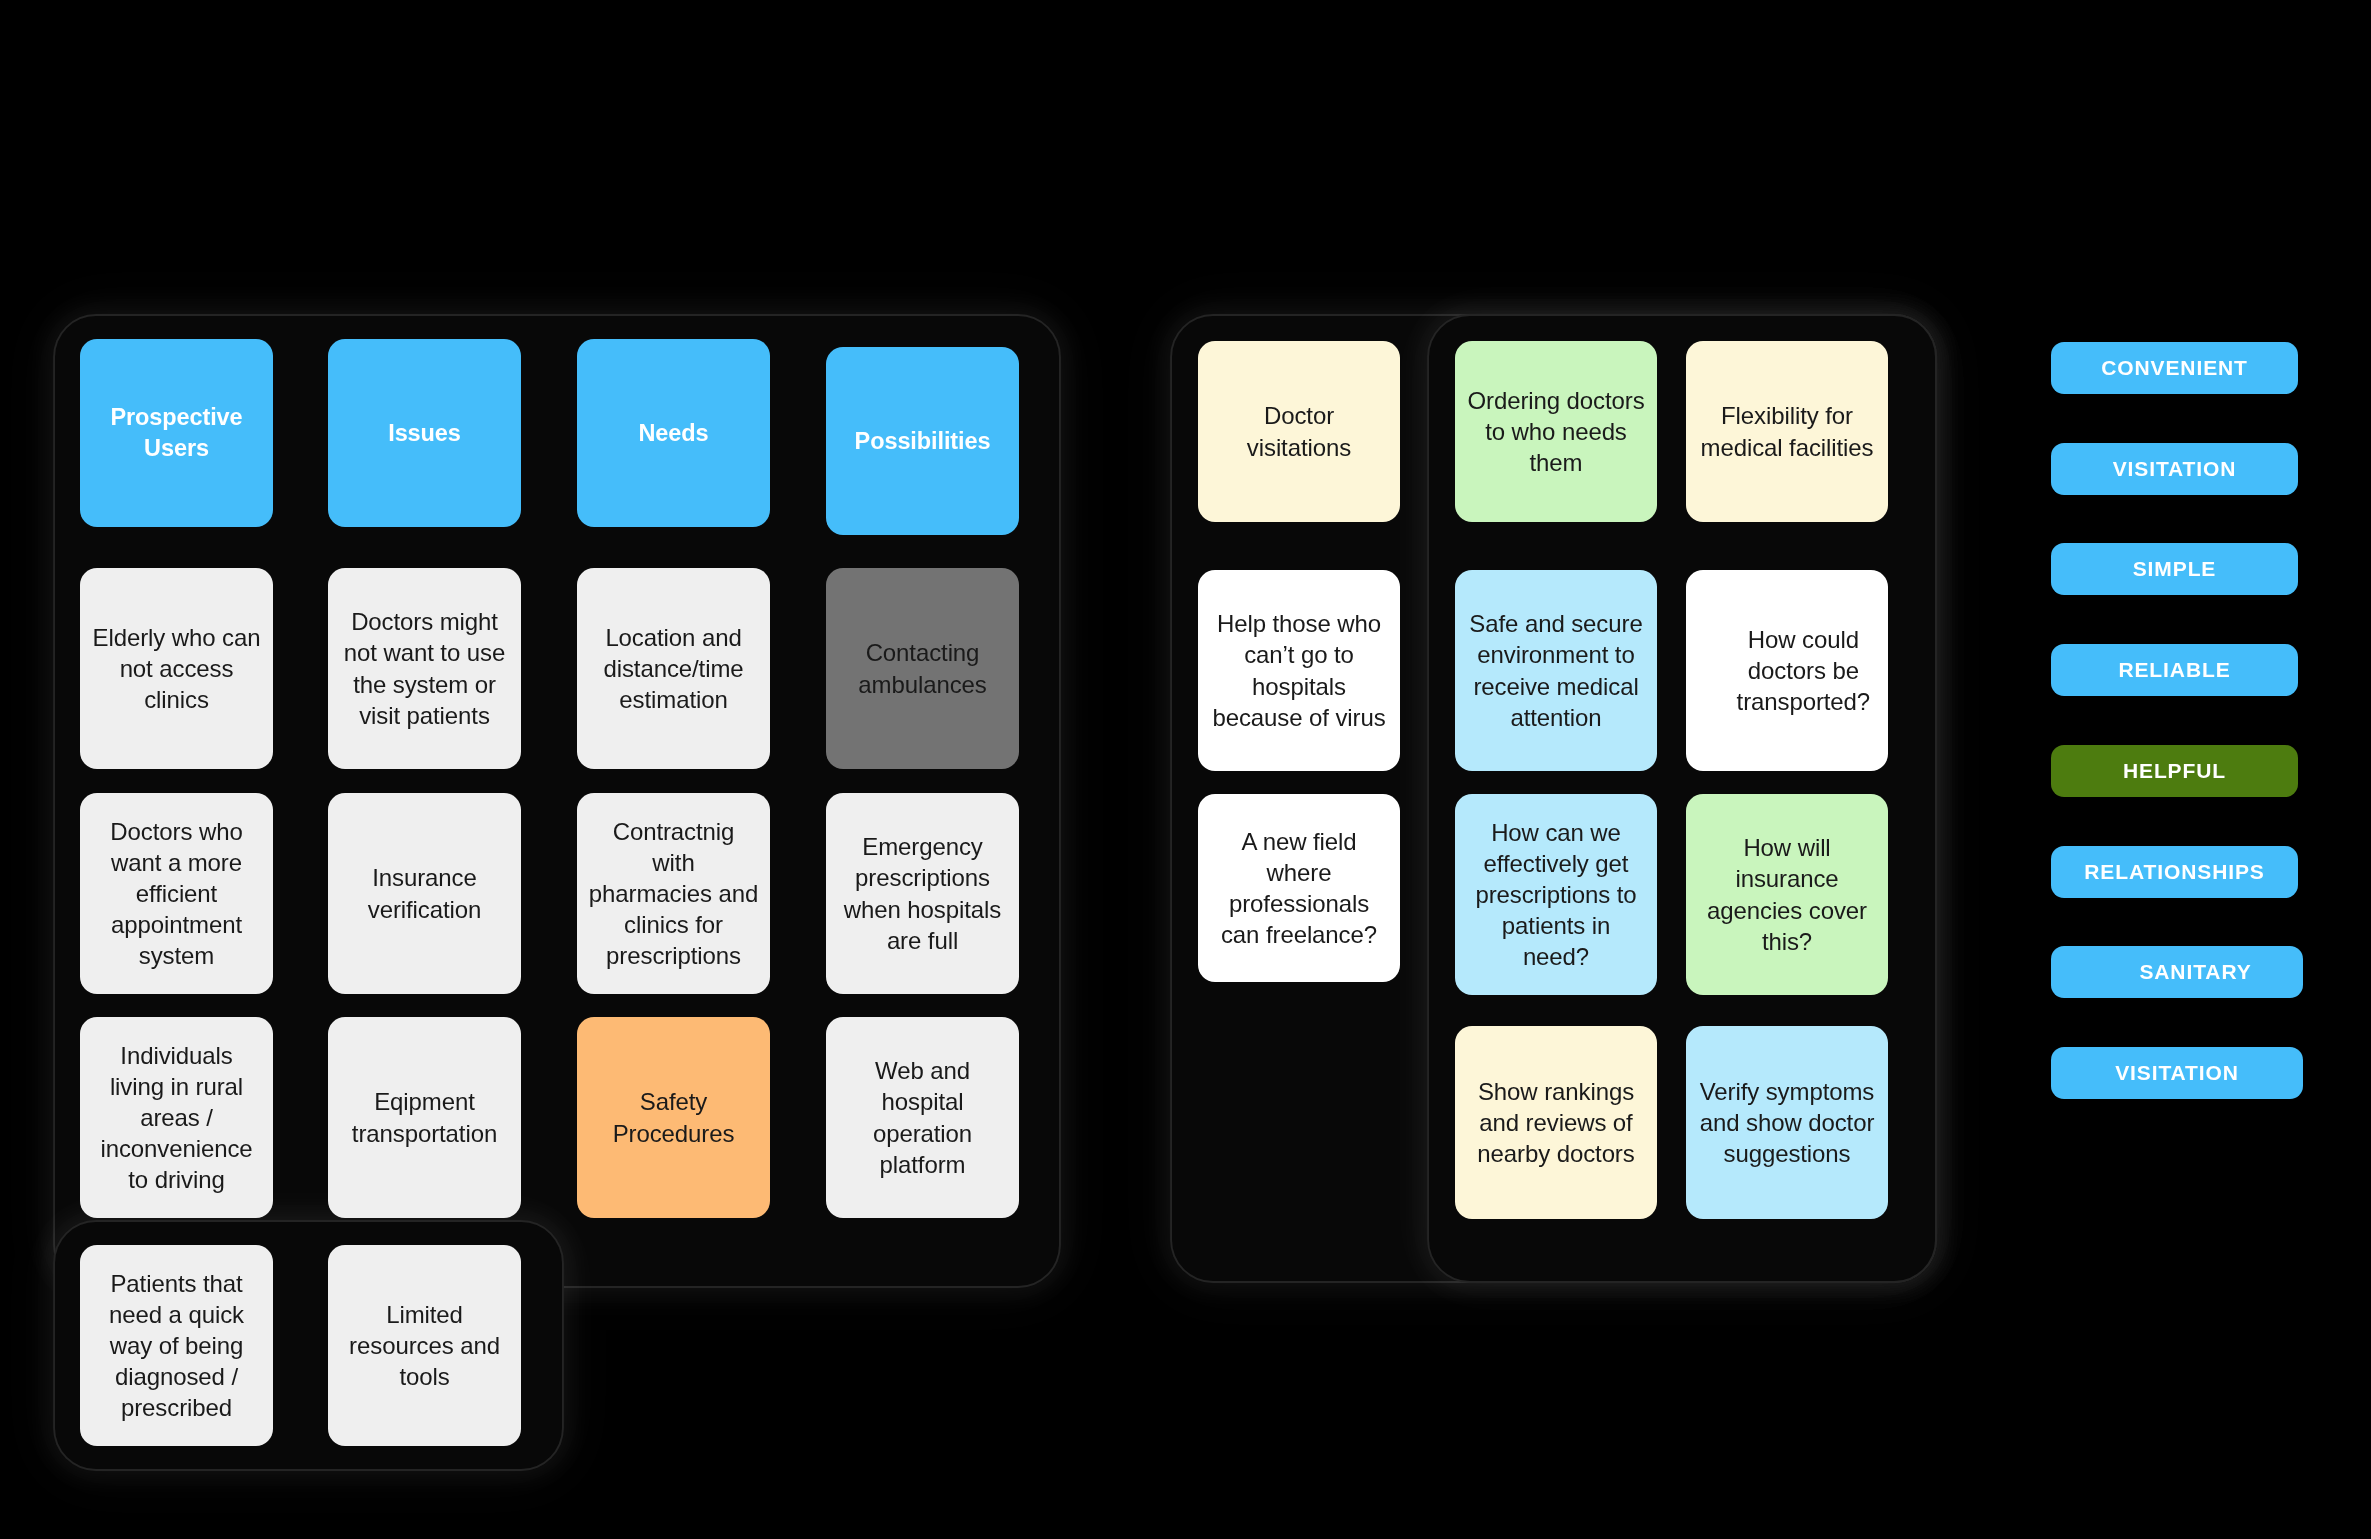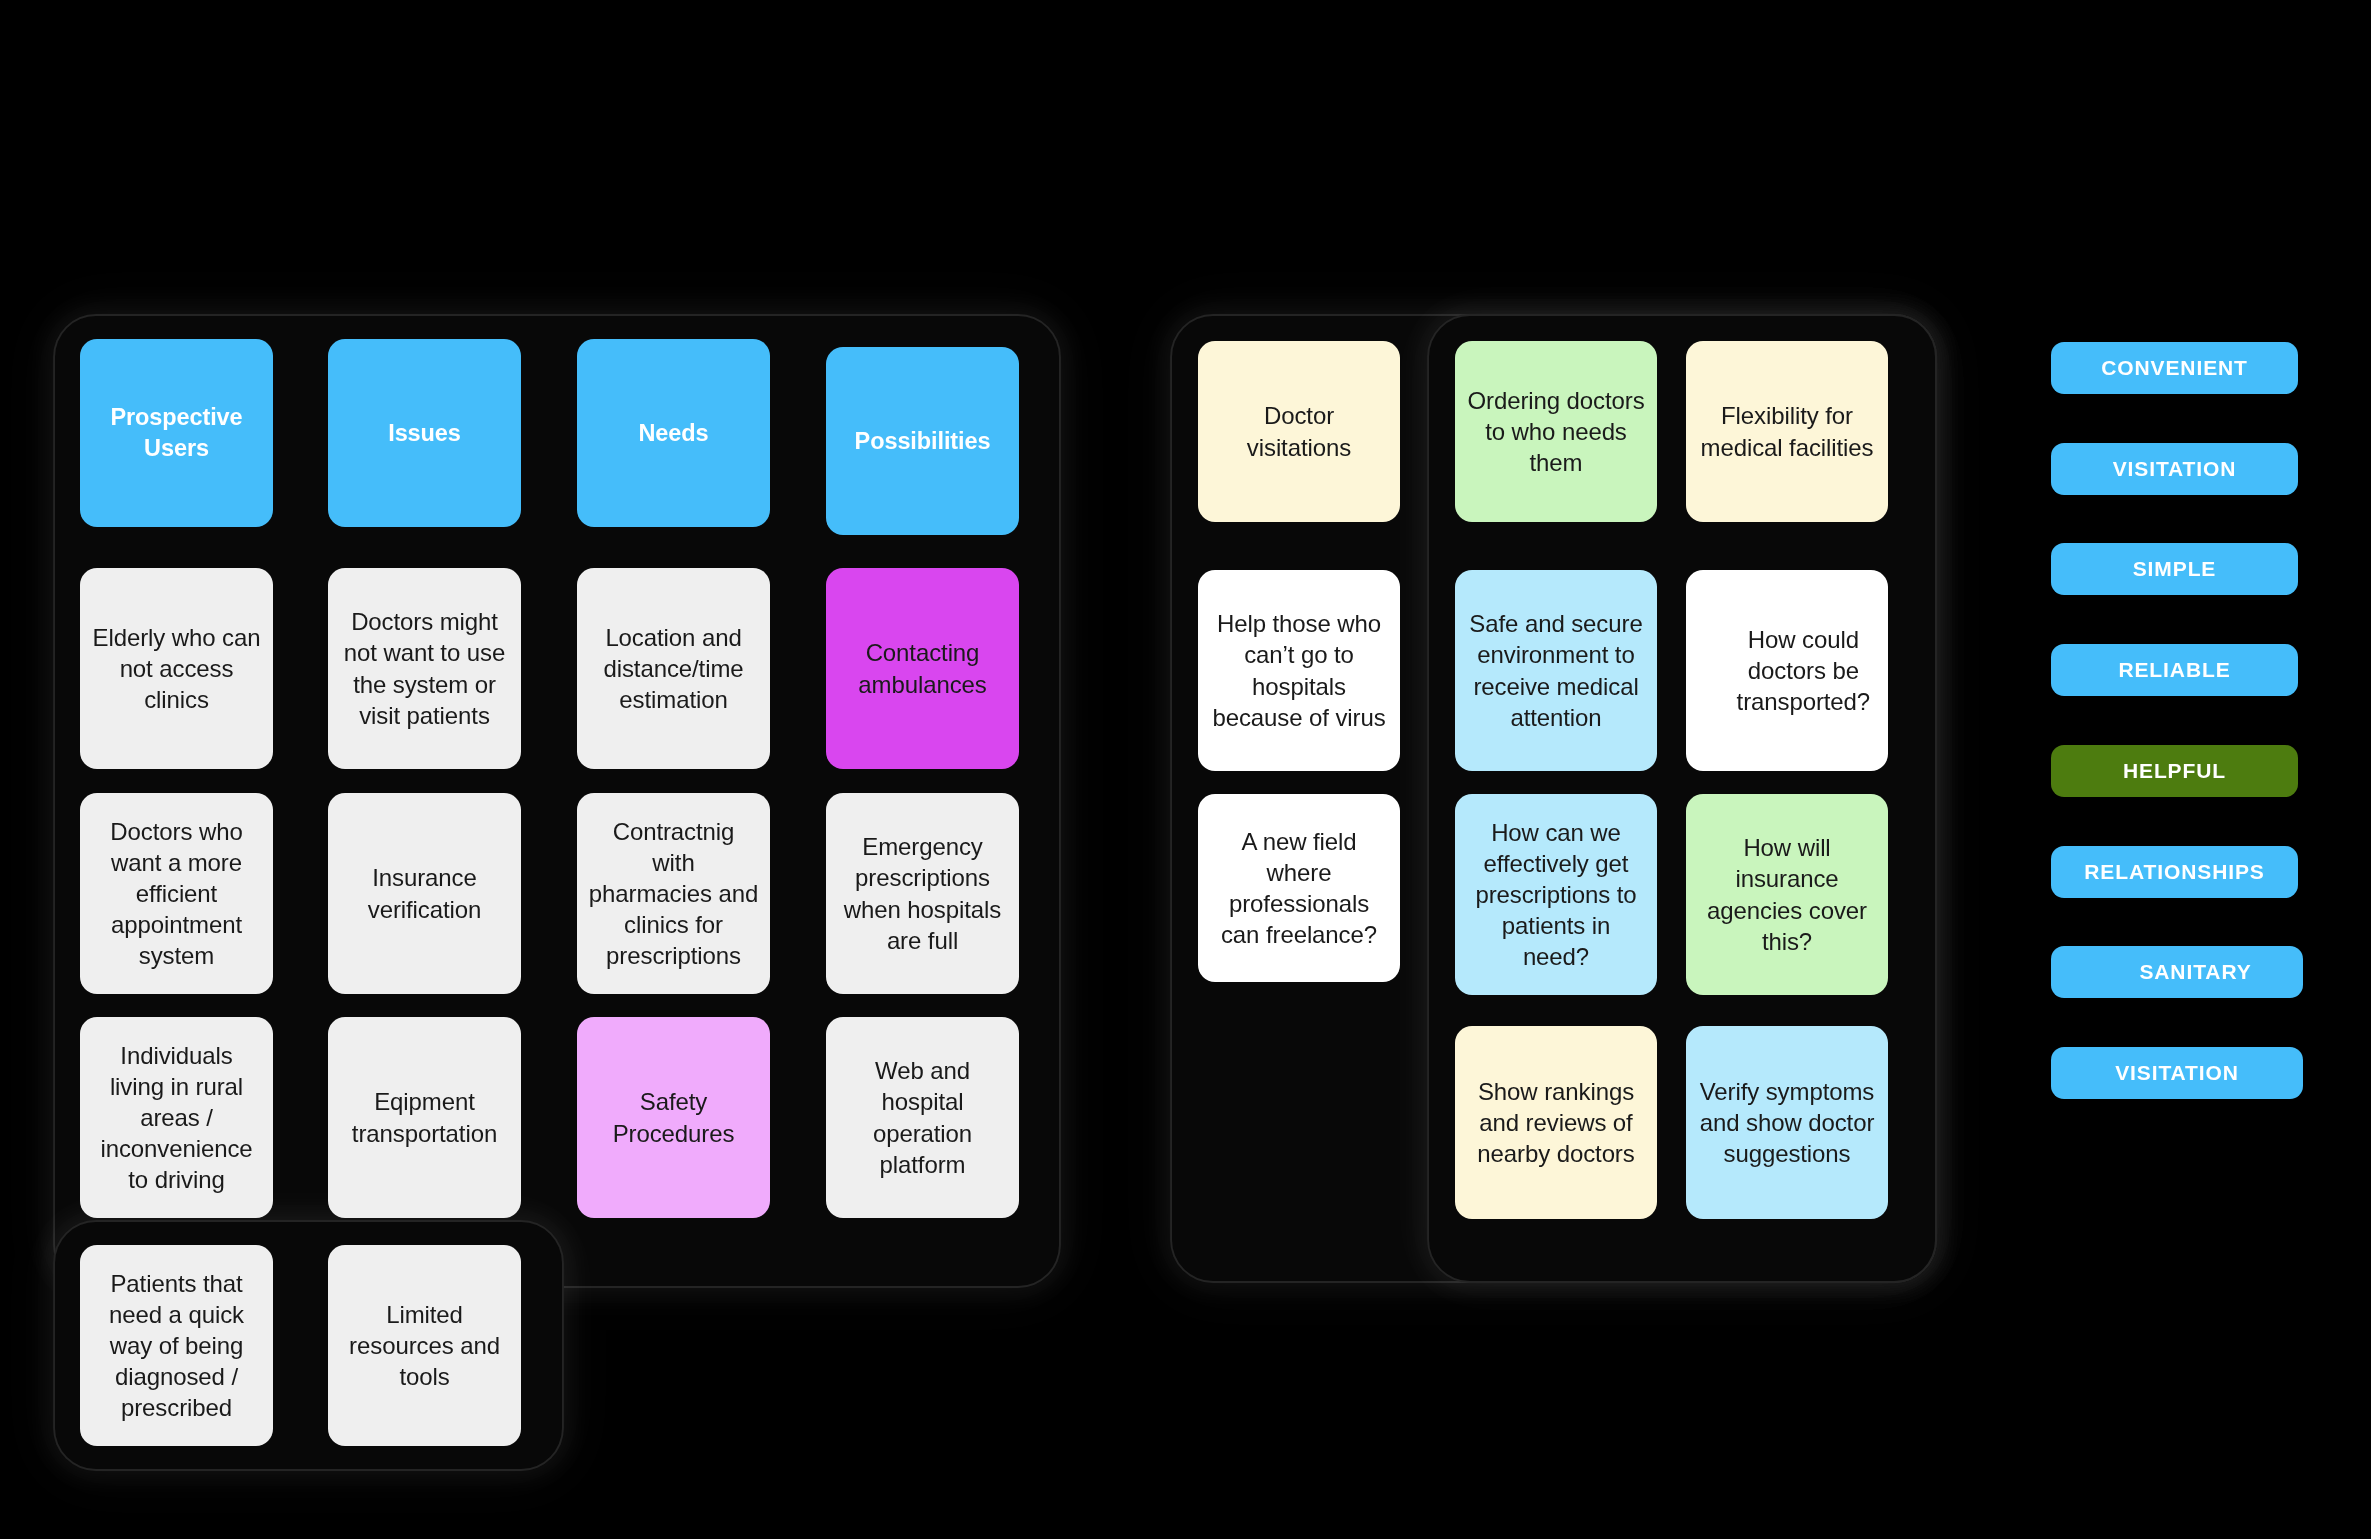--- a/index.html
+++ b/index.html
@@ -88,23 +88,23 @@
     <div class="card plain" style="left: 80px; top: 1017px; width: 193px; height: 201px; background: rgb(239, 239, 239); color: rgb(26, 26, 26);">Individuals living in rural areas / inconvenience to driving</div>
     <div class="card plain" style="left: 80px; top: 1245px; width: 193px; height: 201px; background: rgb(239, 239, 239); color: rgb(26, 26, 26);">Patients that need a quick way of being diagnosed / prescribed</div>
     <div class="card header" style="left: 328px; top: 339px; width: 193px; height: 188px; background: rgb(69, 189, 250); color: rgb(255, 255, 255);">Issues</div>
     <div class="card plain" style="left: 328px; top: 568px; width: 193px; height: 201px; background: rgb(239, 239, 239); color: rgb(26, 26, 26);">Doctors might not want to use the system or visit patients</div>
     <div class="card plain" style="left: 328px; top: 793px; width: 193px; height: 201px; background: rgb(239, 239, 239); color: rgb(26, 26, 26);">Insurance verification</div>
     <div class="card plain" style="left: 328px; top: 1017px; width: 193px; height: 201px; background: rgb(239, 239, 239); color: rgb(26, 26, 26);">Eqipment transportation</div>
     <div class="card plain" style="left: 328px; top: 1245px; width: 193px; height: 201px; background: rgb(239, 239, 239); color: rgb(26, 26, 26);">Limited resources and tools</div>
     <div class="card header" style="left: 577px; top: 339px; width: 193px; height: 188px; background: rgb(69, 189, 250); color: rgb(255, 255, 255);">Needs</div>
     <div class="card plain" style="left: 577px; top: 568px; width: 193px; height: 201px; background: rgb(239, 239, 239); color: rgb(26, 26, 26);">Location and distance/time estimation</div>
     <div class="card plain" style="left: 577px; top: 793px; width: 193px; height: 201px; background: rgb(239, 239, 239); color: rgb(26, 26, 26);">Contractnig with pharmacies and clinics for prescriptions</div>
-    <div class="card plain" style="left: 577px; top: 1017px; width: 193px; height: 201px; background: #f0abfc; color: rgb(26, 26, 26);">Safety Procedures</div>
+    <div class="card plain" style="left: 577px; top: 1017px; width: 193px; height: 201px; background: #fdba74; color: rgb(26, 26, 26);">Safety Procedures</div>
     <div class="card header" style="left: 826px; top: 339px; width: 193px; height: 188px; background: rgb(69, 189, 250); color: rgb(255, 255, 255); margin-top: 8px;">Possibilities</div>
-    <div class="card plain" style="left: 826px; top: 568px; width: 193px; height: 201px; background: #d946ef; color: rgb(26, 26, 26);">Contacting ambulances</div>
+    <div class="card plain" style="left: 826px; top: 568px; width: 193px; height: 201px; background: #737373; color: rgb(26, 26, 26);">Contacting ambulances</div>
     <div class="card plain" style="left: 826px; top: 793px; width: 193px; height: 201px; background: rgb(239, 239, 239); color: rgb(26, 26, 26);">Emergency prescriptions when hospitals are full</div>
     <div class="card plain" style="left: 826px; top: 1017px; width: 193px; height: 201px; background: rgb(239, 239, 239); color: rgb(26, 26, 26);">Web and hospital operation platform</div>
     <div class="group-frame" style="left: 1172px; top: 316px; width: 763px; height: 965px; background: rgb(8, 8, 8);"></div>
     <div class="group-frame" style="left: 1429px; top: 316px; width: 506px; height: 965px; background: rgb(8, 8, 8);"></div>
     <div class="card plain" style="left: 1198px; top: 341px; width: 202px; height: 181px; background: rgb(253, 246, 216); color: rgb(26, 26, 26);">Doctor visitations</div>
     <div class="card plain" style="left: 1198px; top: 570px; width: 202px; height: 201px; background: rgb(255, 255, 255); color: rgb(26, 26, 26);">Help those who can’t go to hospitals because of virus</div>
     <div class="card plain" style="left: 1198px; top: 794px; width: 202px; height: 188px; background: rgb(255, 255, 255); color: rgb(26, 26, 26);">A new field where professionals can freelance?</div>
     <div class="card plain" style="left: 1455px; top: 341px; width: 202px; height: 181px; background: rgb(201, 245, 189); color: rgb(26, 26, 26);">Ordering doctors to who needs them</div>
     <div class="card plain" style="left: 1455px; top: 570px; width: 202px; height: 201px; background: rgb(181, 233, 252); color: rgb(26, 26, 26);">Safe and secure environment to receive medical attention</div>
     <div class="card plain" style="left: 1455px; top: 794px; width: 202px; height: 201px; background: rgb(181, 233, 252); color: rgb(26, 26, 26);">How can we effectively get prescriptions to patients in need?</div>

